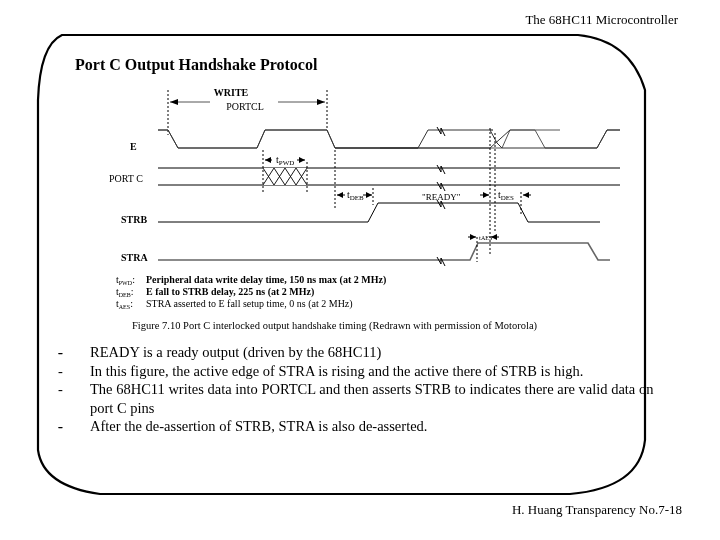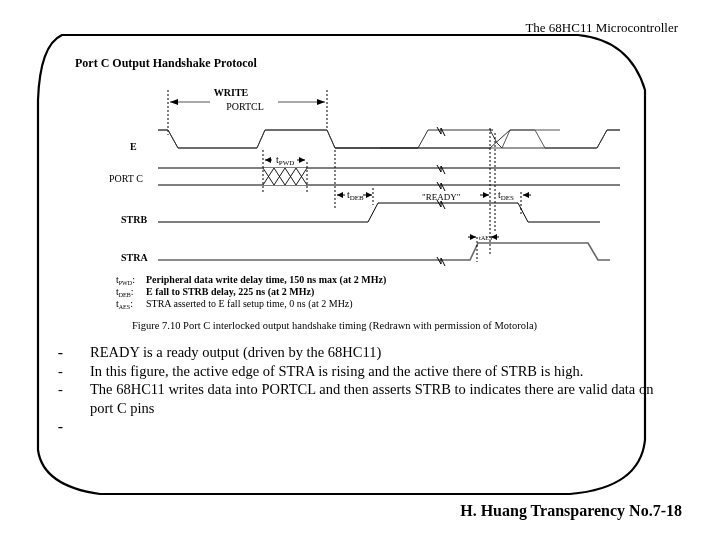--- a/index.html
+++ b/index.html
@@ -1,25 +1,25 @@
 <!DOCTYPE html>
 <html><head>
 <meta charset="utf-8">
 <style>
   html, body { margin:0; padding:0; background:#ffffff; }
   body { width:720px; height:540px; position:relative; overflow:hidden; font-family:"Liberation Serif", serif; color:#000; }
-  .header-title { position:absolute; top:20px; right:42px; font-size:13px;text-align:center; }
+  .header-title { position:absolute; top:12px; right:42px; font-size:13px;text-align:center; }
   .frame { position:absolute; left:0; top:0; }
-  .slide-title { position:absolute; left:75px; top:56px; font-size:12px; font-weight:bold; }
+  .slide-title { position:absolute; left:75px; top:56px; font-size:16px; font-weight:bold; }
   .diagram { position:absolute; left:0; top:0; }
   .dia-text { font-family:"Liberation Serif", serif; }
   .bullets { position:absolute; left:58px; top:343px; width:620px; font-size:14.5px; line-height:18.5px; margin:0; padding:0; list-style:none; }
   .bullets li { position:relative; padding-left:32px; }
   .bullets li .dash { position:absolute; left:0; top:0; }
-  .footer { position:absolute; right:38px; top:502px; font-size:16px;font-weight:bold; }
+  .footer { position:absolute; right:38px; top:502px; font-size:13px; }
 </style>
 </head>
 <body>
 
 <div class="header-title">The 68HC11 Microcontroller</div>
 
 <svg class="frame" width="720" height="540" viewBox="0 0 720 540">
   <path d="M 62 35 L 578 35 Q 630 40 645 90 L 645 440 Q 640 488 570 494 L 100 494 Q 43 486 38 450 L 38 100 Q 40 45 62 35 Z" fill="none" stroke="#000" stroke-width="2.2"></path>
 </svg>
 
@@ -114,16 +114,16 @@
     <text x="132" y="329" font-size="10.5">Figure 7.10 Port C interlocked  output handshake timing (Redrawn with permission of Motorola)</text>
   </g>
 </svg>
 
 <ul class="bullets">
   <li><span class="dash">-</span></li>
   <li><span class="dash">-</span><span>READY is a ready output (driven by the 68HC11)</span></li>
   <li><span class="dash">-</span><span>In this figure, the active edge of STRA is rising and the active there of STRB is high.</span></li>
   <li><span class="dash">-</span><span>The 68HC11 writes data into PORTCL and then asserts STRB to indicates there are valid data on port C pins</span></li>
   <li><span class="dash">-</span></li>
-  <li><span class="dash">-</span></li>
+  <li><span class="dash">-</span><span>After the de-assertion of STRB, STRA is also de-asserted.</span></li>
 </ul>
 
 <div class="footer">H. Huang Transparency No.7-18</div>
 
 </body></html>

